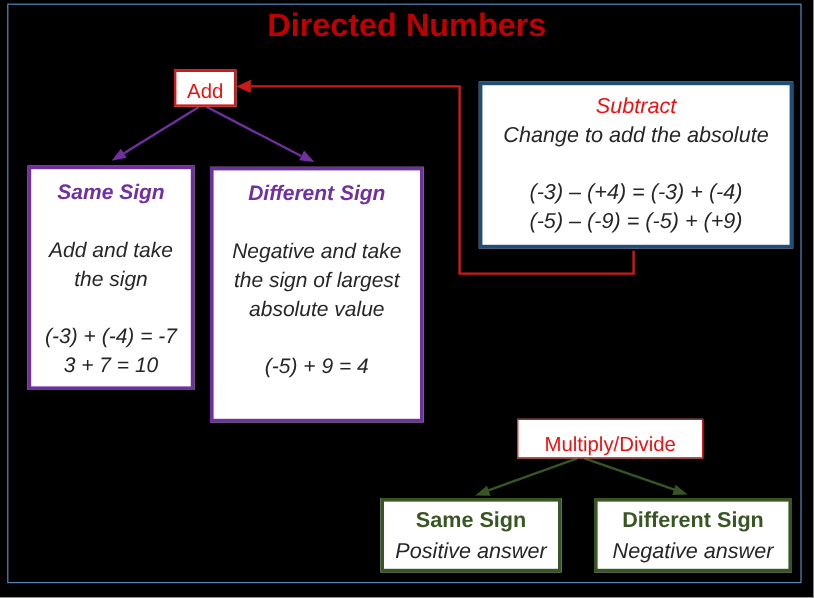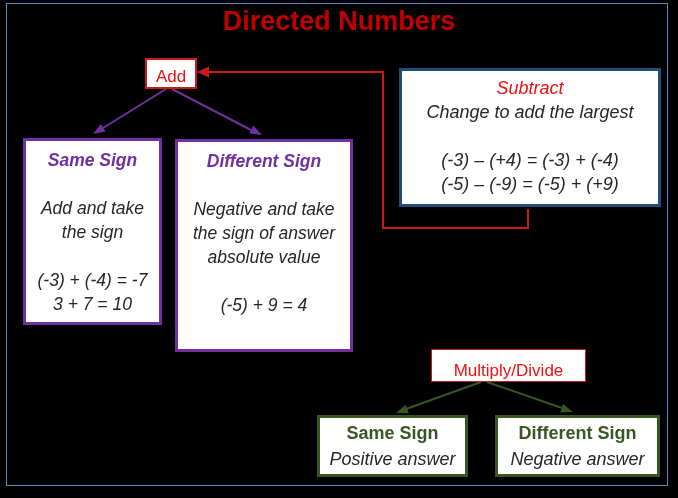--- a/index.html
+++ b/index.html
@@ -82,41 +82,41 @@
       <polygon class="f-green" points="573,412 560.2,412.5 563,403.9"></polygon>
     </g>
   </svg>
 
   <div class="node lblbox add">
     <span>Add</span>
   </div>
 
   <div class="node subtract">
     <div class="tline sub-title">Subtract</div>
-    <div class="tline">Change to add the largest</div>
+    <div class="tline">Change to add the absolute</div>
     <div class="tline"></div>
     <div class="tline">(-3) – (+4) = (-3) + (-4)</div>
     <div class="tline">(-5) – (-9) = (-5) + (+9)</div>
   </div>
 
   <div class="node pbox psame">
     <div class="tline bx-title">Same Sign</div>
     <div class="tline"></div>
     <div class="tline">Add and take</div>
     <div class="tline">the sign</div>
     <div class="tline"></div>
     <div class="tline">(-3) + (-4) = -7</div>
     <div class="tline">3 + 7 = 10</div>
   </div>
 
   <div class="node pbox pdiff">
     <div class="tline bx-title">Different Sign</div>
     <div class="tline"></div>
     <div class="tline">Negative and take</div>
-    <div class="tline">the sign of answer</div>
+    <div class="tline">the sign of largest</div>
     <div class="tline">absolute value</div>
     <div class="tline"></div>
     <div class="tline">(-5) + 9 = 4</div>
   </div>
 
   <div class="node lblbox muldiv">
     <span>Multiply/Divide</span>
   </div>
 
   <div class="node gbox gsame">

